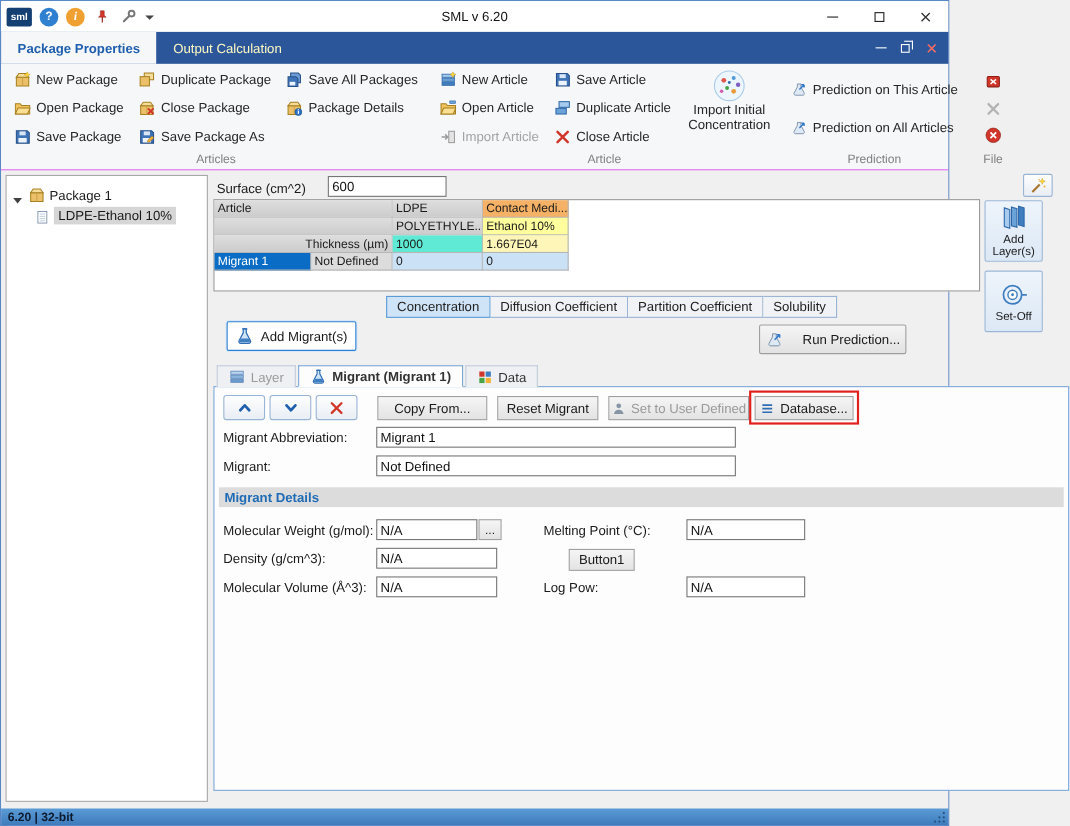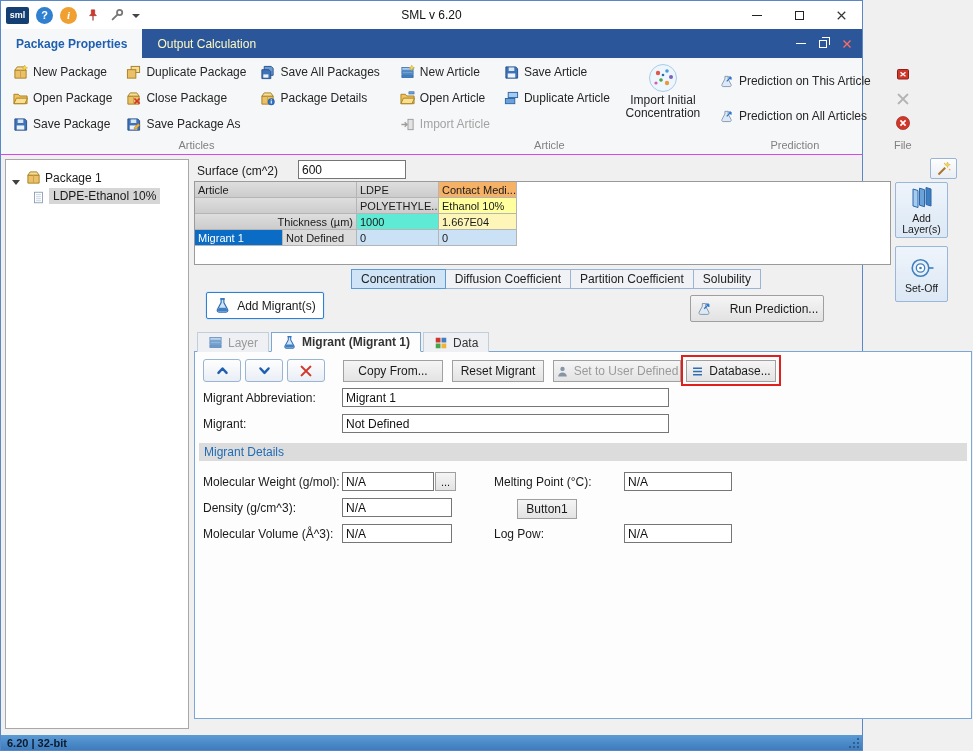--- a/index.html
+++ b/index.html
@@ -93,21 +93,21 @@
 .copy{left:148px;width:100px}
 .reset{left:257px;width:92px}
 .setuser{left:358px;width:128px;color:#9a9a9a}
 .dbbtn{left:491px;width:90px}
 .redbox{position:absolute;left:486px;top:3px;width:100px;height:31px;border:2px solid #e0201c;pointer-events:none}
 .l-abbr{left:8px;top:39px}
 .in-abbr{left:147px;top:36px;width:327px}
 .l-mig{left:8px;top:65px}
 .in-mig{left:147px;top:62px;width:327px}
 .bar-details{position:absolute;left:4px;top:91px;width:768px;height:18px;background:#dcdcdc;display:flex;align-items:center;padding-left:5px}
-.bar-details span{color:#1f6bb5;font-weight:normal;font-size:12px}
+.bar-details span{color:#1f6bb5;font-weight:bold;font-size:12px}
 .l-mw{left:8px;top:123px}
 .in-mw{left:147px;top:120px;width:92px}
 .btn-ell{position:absolute;left:240px;top:120px;width:21px;height:19px;display:flex;align-items:center;justify-content:center;background:linear-gradient(#f5f5f5,#e3e3e3);border:1px solid #9f9f9f;font-size:11px}
 .l-melt{left:299px;top:123px}
 .in-melt{left:429px;top:120px;width:108px}
 .l-den{left:8px;top:149px}
 .in-den{left:147px;top:146px;width:110px}
 .btn-b1{position:absolute;left:322px;top:147px;width:60px;height:20px;display:flex;align-items:center;justify-content:center;background:linear-gradient(#f5f5f5,#e3e3e3);border:1px solid #9f9f9f;font-size:12px}
 .l-vol{left:8px;top:175px}
 .in-vol{left:147px;top:172px;width:110px}
@@ -425,20 +425,26 @@
                 <use href="#i-floppy"></use>
               </svg>
               <span>Save Article</span>
             </div>
           <div class="ritem">
               <svg class="ric" width="15" height="15">
                 <use href="#i-layers-dup"></use>
               </svg>
               <span>Duplicate Article</span>
             </div>
+          <div class="ritem">
+              <svg class="ric" width="15" height="15">
+                <use href="#i-close-red"></use>
+              </svg>
+              <span>Close Article</span>
+            </div>
         </div>
         <div class="vsep lite"></div>
         <div class="bigitem">
           <svg width="32" height="32">
               <use href="#i-scatter"></use>
             </svg>
           <span>Import Initial Concentration</span>
         </div>
       </div>
       <div class="glabel">Article</div>

